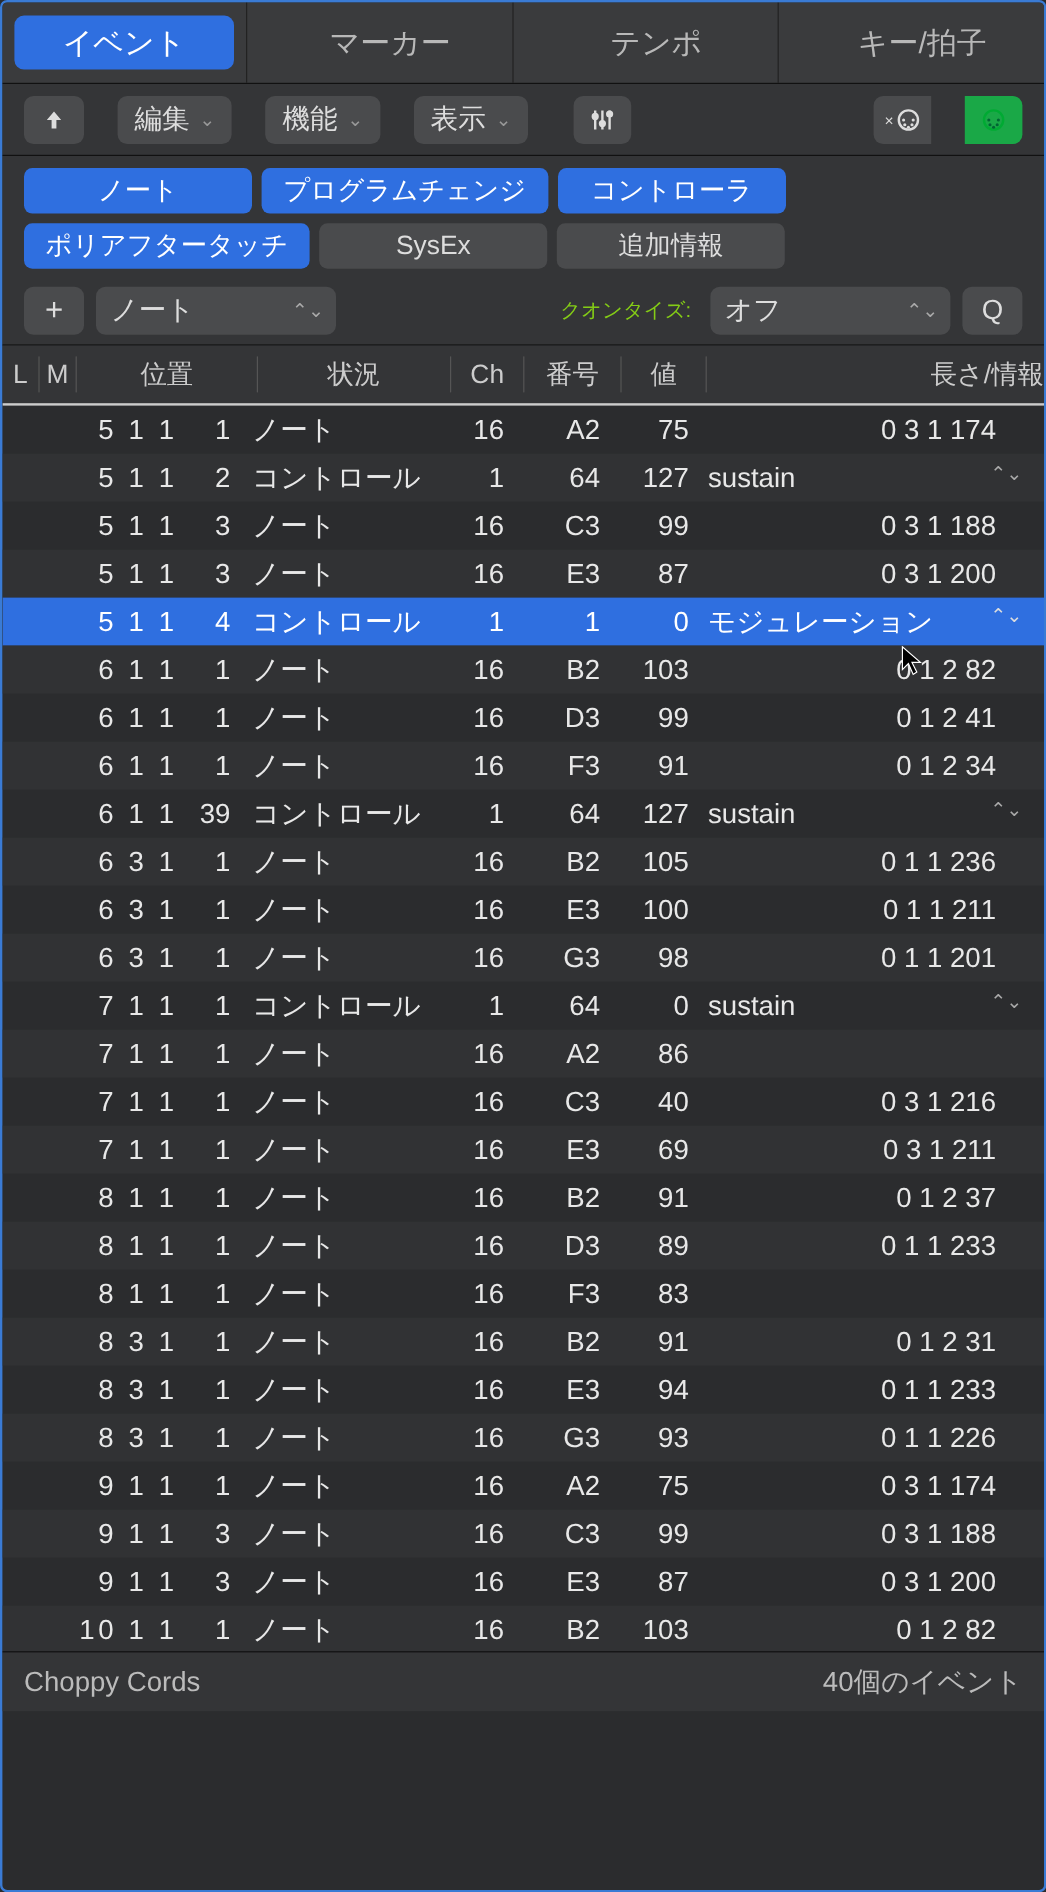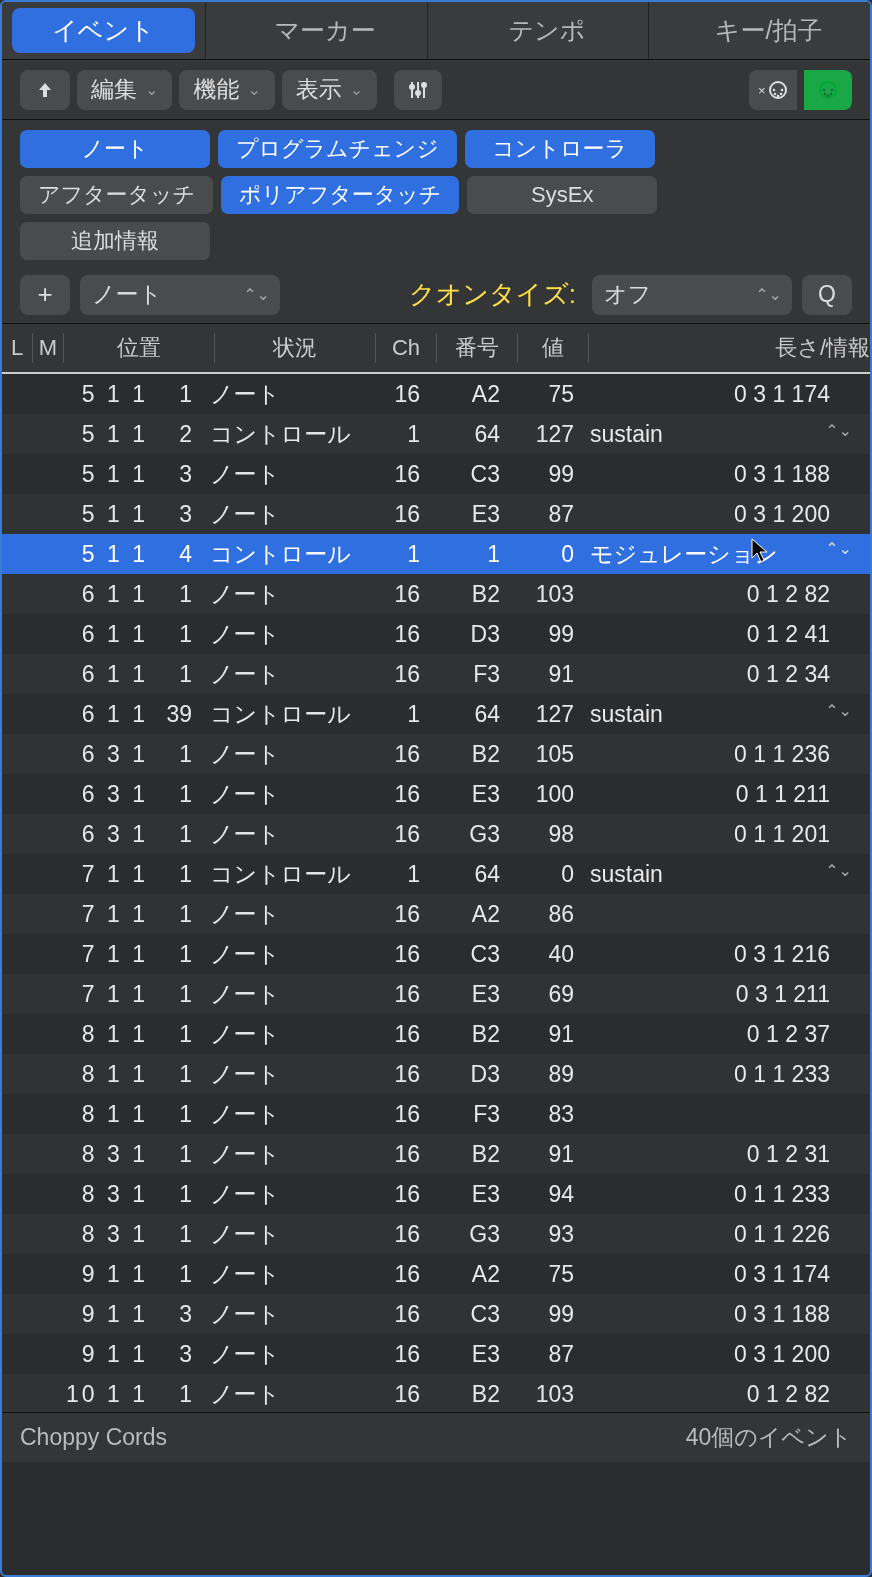--- a/index.html
+++ b/index.html
@@ -1,44 +1,44 @@
 <!DOCTYPE html>
 <html><head>
 <meta charset="utf-8">
 <style>
 * { box-sizing: border-box; margin: 0; padding: 0; font-family: -apple-system, "Helvetica Neue", Arial, sans-serif; }
 body { background: #2b2c2e; width: 872px; height: 1577px; overflow: hidden; border: 2px solid #3a7bd5; border-radius: 6px; color: #e8e8e8; }
 
-.tabs-top { display: flex; height: 58px; border-bottom: 1px solid #111; background: #3a3b3d; gap: 18px; }
+.tabs-top { display: flex; height: 68px; border-bottom: 1px solid #111; background: #3a3b3d; gap: 18px; }
 .tabs-top .tab { flex: 1; display: flex; align-items: center; justify-content: center; font-size: 25px; color: #b8b8b8; cursor: pointer; border-right: 1px solid #222; }
 .tabs-top .tab:last-child { border-right: none; }
 .tabs-top .tab.active { background: transparent; }
 .tabs-top .tab .pill { padding: 6px 40px; border-radius: 8px; }
 .tabs-top .tab.active .pill { background: #2f6fe0; color: #fff; }
 
-.toolbar { display: flex; align-items: center; height: 60px; padding: 0 18px; gap: 7px; background: #343537; border-bottom: 1px solid #111; }
+.toolbar { display: flex; align-items: center; height: 60px; padding: 0 18px; gap: 28px; background: #343537; border-bottom: 1px solid #111; }
 .up-btn { width: 50px; height: 40px; border-radius: 8px; background: #4a4b4d; display: flex; align-items: center; justify-content: center; cursor: pointer; }
 .drop-btn { height: 40px; padding: 0 14px; border-radius: 8px; background: #4a4b4d; display: flex; align-items: center; gap: 8px; font-size: 23px; color: #ddd; cursor: pointer; }
 .chev { font-size: 16px; color: #999; }
 .tuning-btn { width: 48px; height: 40px; border-radius: 8px; background: #4a4b4d; display: flex; align-items: center; justify-content: center; margin-left: 10px; cursor: pointer; }
 .spacer { flex: 1; }
 .midi-out-btn, .midi-in-btn { width: 48px; height: 40px; display: flex; align-items: center; justify-content: center; cursor: pointer; }
 .midi-out-btn { background: #4a4b4d; border-radius: 8px 0 0 8px; }
 .midi-in-btn { background: #1aa847; border-radius: 0 8px 8px 0; }
 
 .filters { padding: 10px 18px 6px 18px; background: #343537; display: flex; flex-wrap: wrap; gap: 8px; }
 .filter-btn { height: 38px; padding: 0 18px; min-width: 190px; border-radius: 7px; display: flex; align-items: center; justify-content: center; font-size: 22px; cursor: pointer; }
 .filter-btn.blue { background: #2f6fe0; color: #fff; }
 .filter-btn.gray { background: #4a4b4d; color: #ddd; }
 
 .addbar { display: flex; align-items: center; height: 58px; padding: 8px 18px; gap: 10px; background: #343537; border-bottom: 1px solid #111; }
 .add-btn { width: 50px; height: 40px; border-radius: 8px; background: #4a4b4d; display: flex; align-items: center; justify-content: center; font-size: 26px; color: #ddd; cursor: pointer; }
 .note-select { flex: 0 0 200px; height: 40px; border-radius: 8px; background: #4a4b4d; display: flex; align-items: center; padding: 0 12px; font-size: 23px; color: #ddd; cursor: pointer; position: relative; }
 .note-select .updn { position: absolute; right: 10px; font-size: 16px; color: #aaa; }
-.q-label { margin-left: auto; font-size: 26px; color: #fde047; padding-right: 6px; }
+.q-label { margin-left: auto; font-size: 17px; color: #84cc16; padding-right: 6px; }
 .q-select { flex: 0 0 200px; height: 40px; border-radius: 8px; background: #4a4b4d; display: flex; align-items: center; padding: 0 12px; font-size: 23px; color: #ddd; cursor: pointer; position: relative; }
 .q-select .updn { position: absolute; right: 10px; font-size: 16px; color: #aaa; }
 .q-btn { width: 50px; height: 40px; border-radius: 8px; background: #4a4b4d; display: flex; align-items: center; justify-content: center; font-size: 23px; color: #ddd; cursor: pointer; }
 
 .header-row { display: flex; height: 50px; background: #343537; border-bottom: 2px solid #ccc; font-size: 22px; color: #ccc; align-items: center; }
 .col-l { width: 30px; text-align: center; }
 .col-m { width: 30px; text-align: center; }
 .col-pos { width: 150px; text-align: center; }
 .col-status { width: 160px; text-align: center; }
 .col-ch { width: 60px; text-align: center; }
@@ -135,21 +135,20 @@
         <circle cx="15" cy="15" r="1.3" fill="#063"></circle>
         <circle cx="12" cy="17" r="1.3" fill="#063"></circle>
       </svg>
   </div>
 </div>
 
 <div class="filters">
   <div class="filter-btn blue">ノート</div>
   <div class="filter-btn blue">プログラムチェンジ</div>
   <div class="filter-btn blue">コントローラ</div>
-  <div class="filter-btn gray">アフタータッチ</div>
   <div class="filter-btn blue">ポリアフタータッチ</div>
   <div class="filter-btn gray">SysEx</div>
   <div class="filter-btn gray">追加情報</div>
 </div>
 
 <div class="addbar">
   <div class="add-btn">
       <span>+</span>
     </div>
   <div class="note-select">

